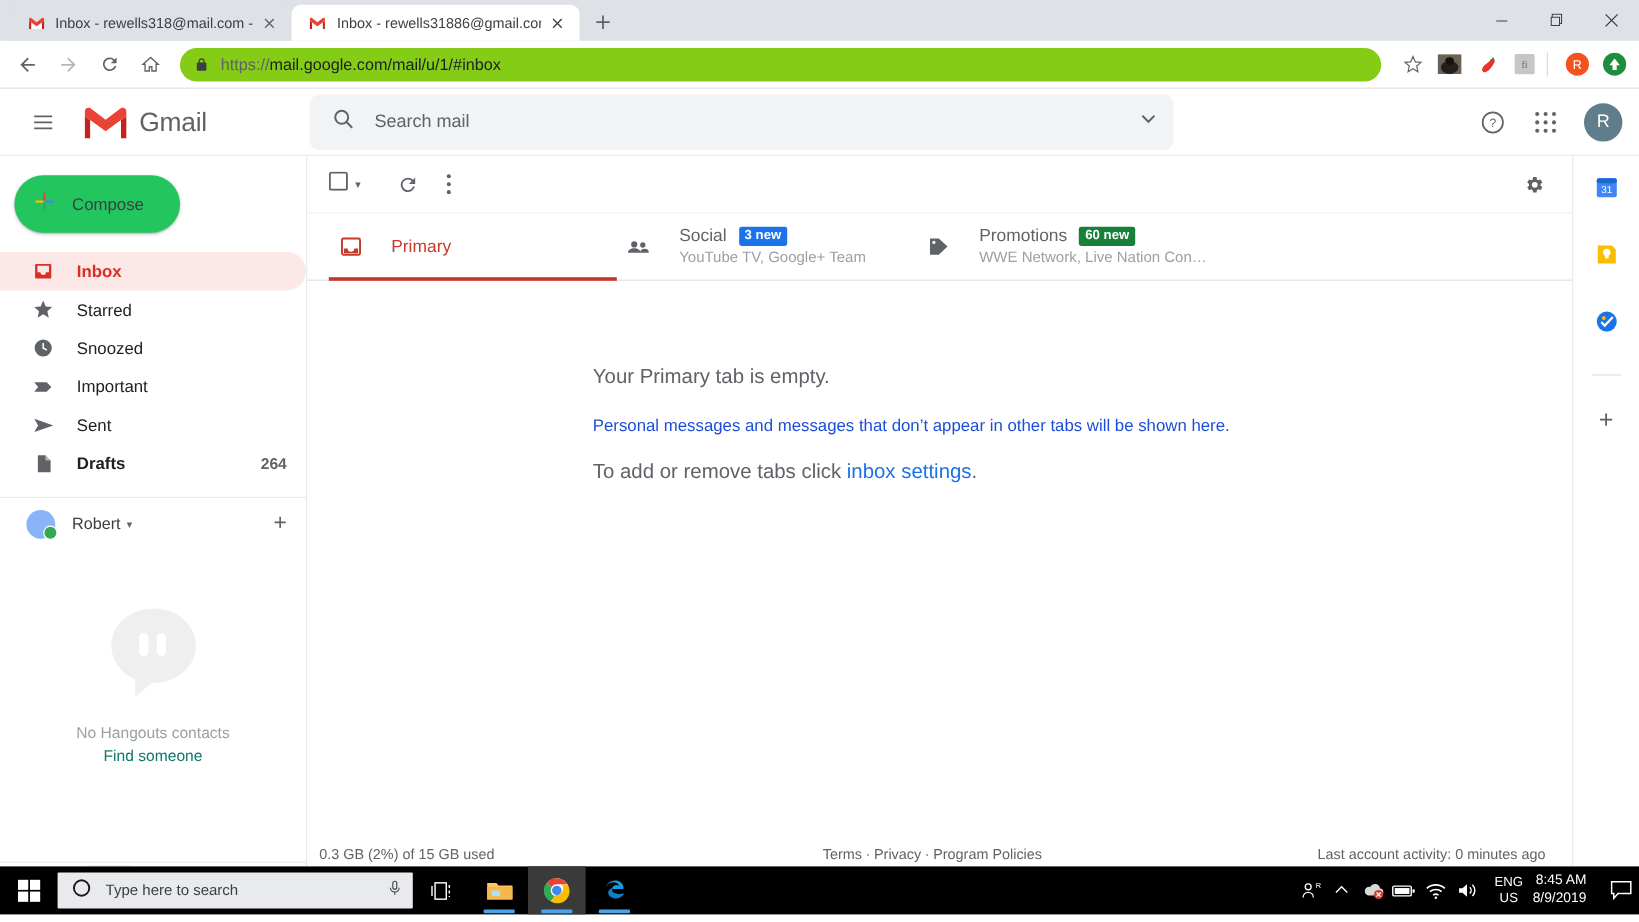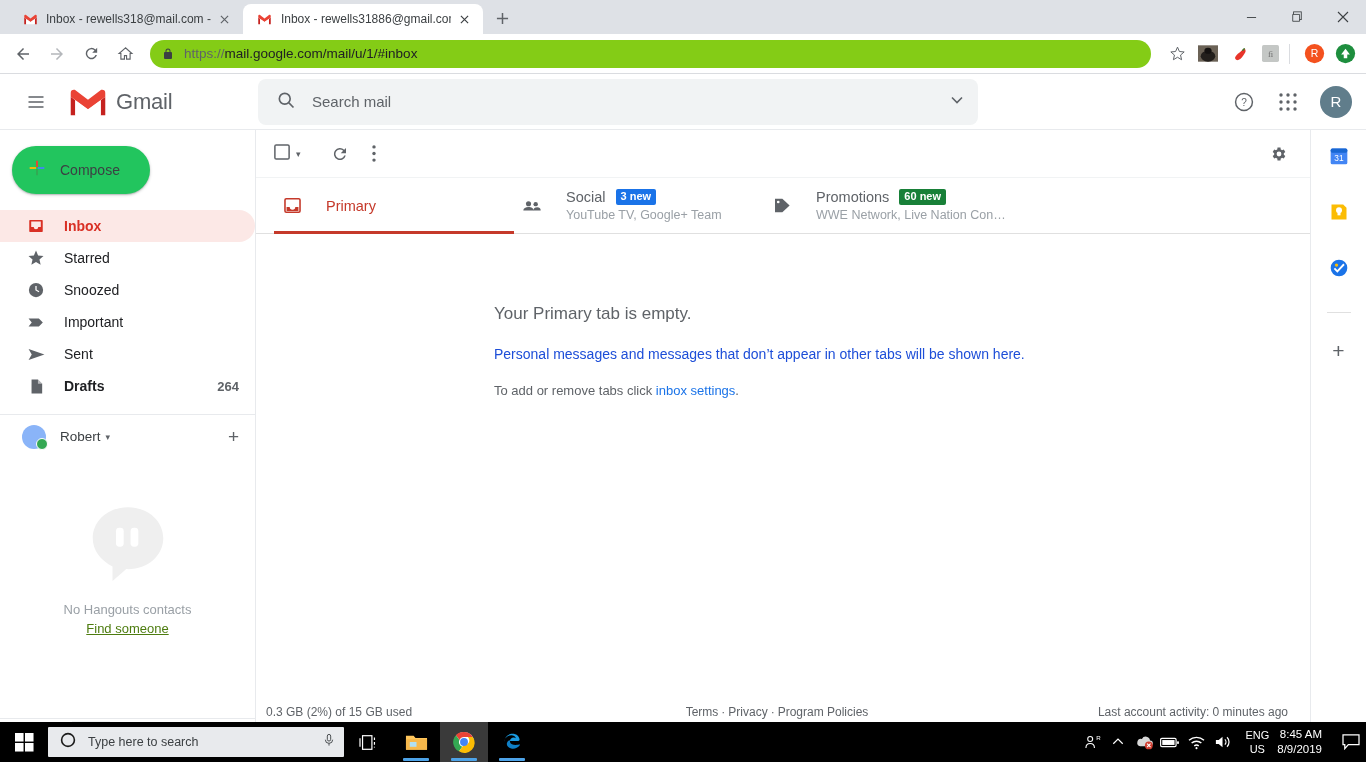--- a/index.html
+++ b/index.html
@@ -283,22 +283,21 @@
     flex-direction: column;
     align-items: center;
     justify-content: flex-start;
     padding-top: 44px;
   }
   .hg-empty-text {
     font-size: 13px; color: #9aa0a6;
     margin-top: 10px;
   }
   .hg-find {
-    font-size: 13px; color: #4d7c0f;
-    text-decoration: underline;
+    font-size: 13px; color: #0f766e;
     margin-top: 4px;
   }
   .hangouts-tabs {
     height: 44px;
     border-top: 1px solid #e8eaed;
     display: flex;
     align-items: center;
     padding-left: 72px;
   }
   .hg-tab {
@@ -389,21 +388,21 @@
     background: #c5392a;
     width: 100%;
   }
 
   .empty-area {
     flex: 1 1 auto;
     padding: 70px 0 0 238px;
   }
   .empty-line1 { font-size: 17px; color: #5f6368; }
   .empty-line2 { font-size: 14px; color: #1d4ed8; margin-top: 22px; }
-  .empty-line3 { font-size: 13px; color: #5f6368; margin-top: 21px; }
+  .empty-line3 { font-size: 17px; color: #5f6368; margin-top: 21px; }
   .empty-link { color: #1a73e8; }
 
   .footer {
     height: 72px;
     flex: 0 0 72px;
     display: flex;
     padding: 0 22px 0 10px;
     font-size: 12px;
     color: #5f6368;
     align-items: flex-start;

